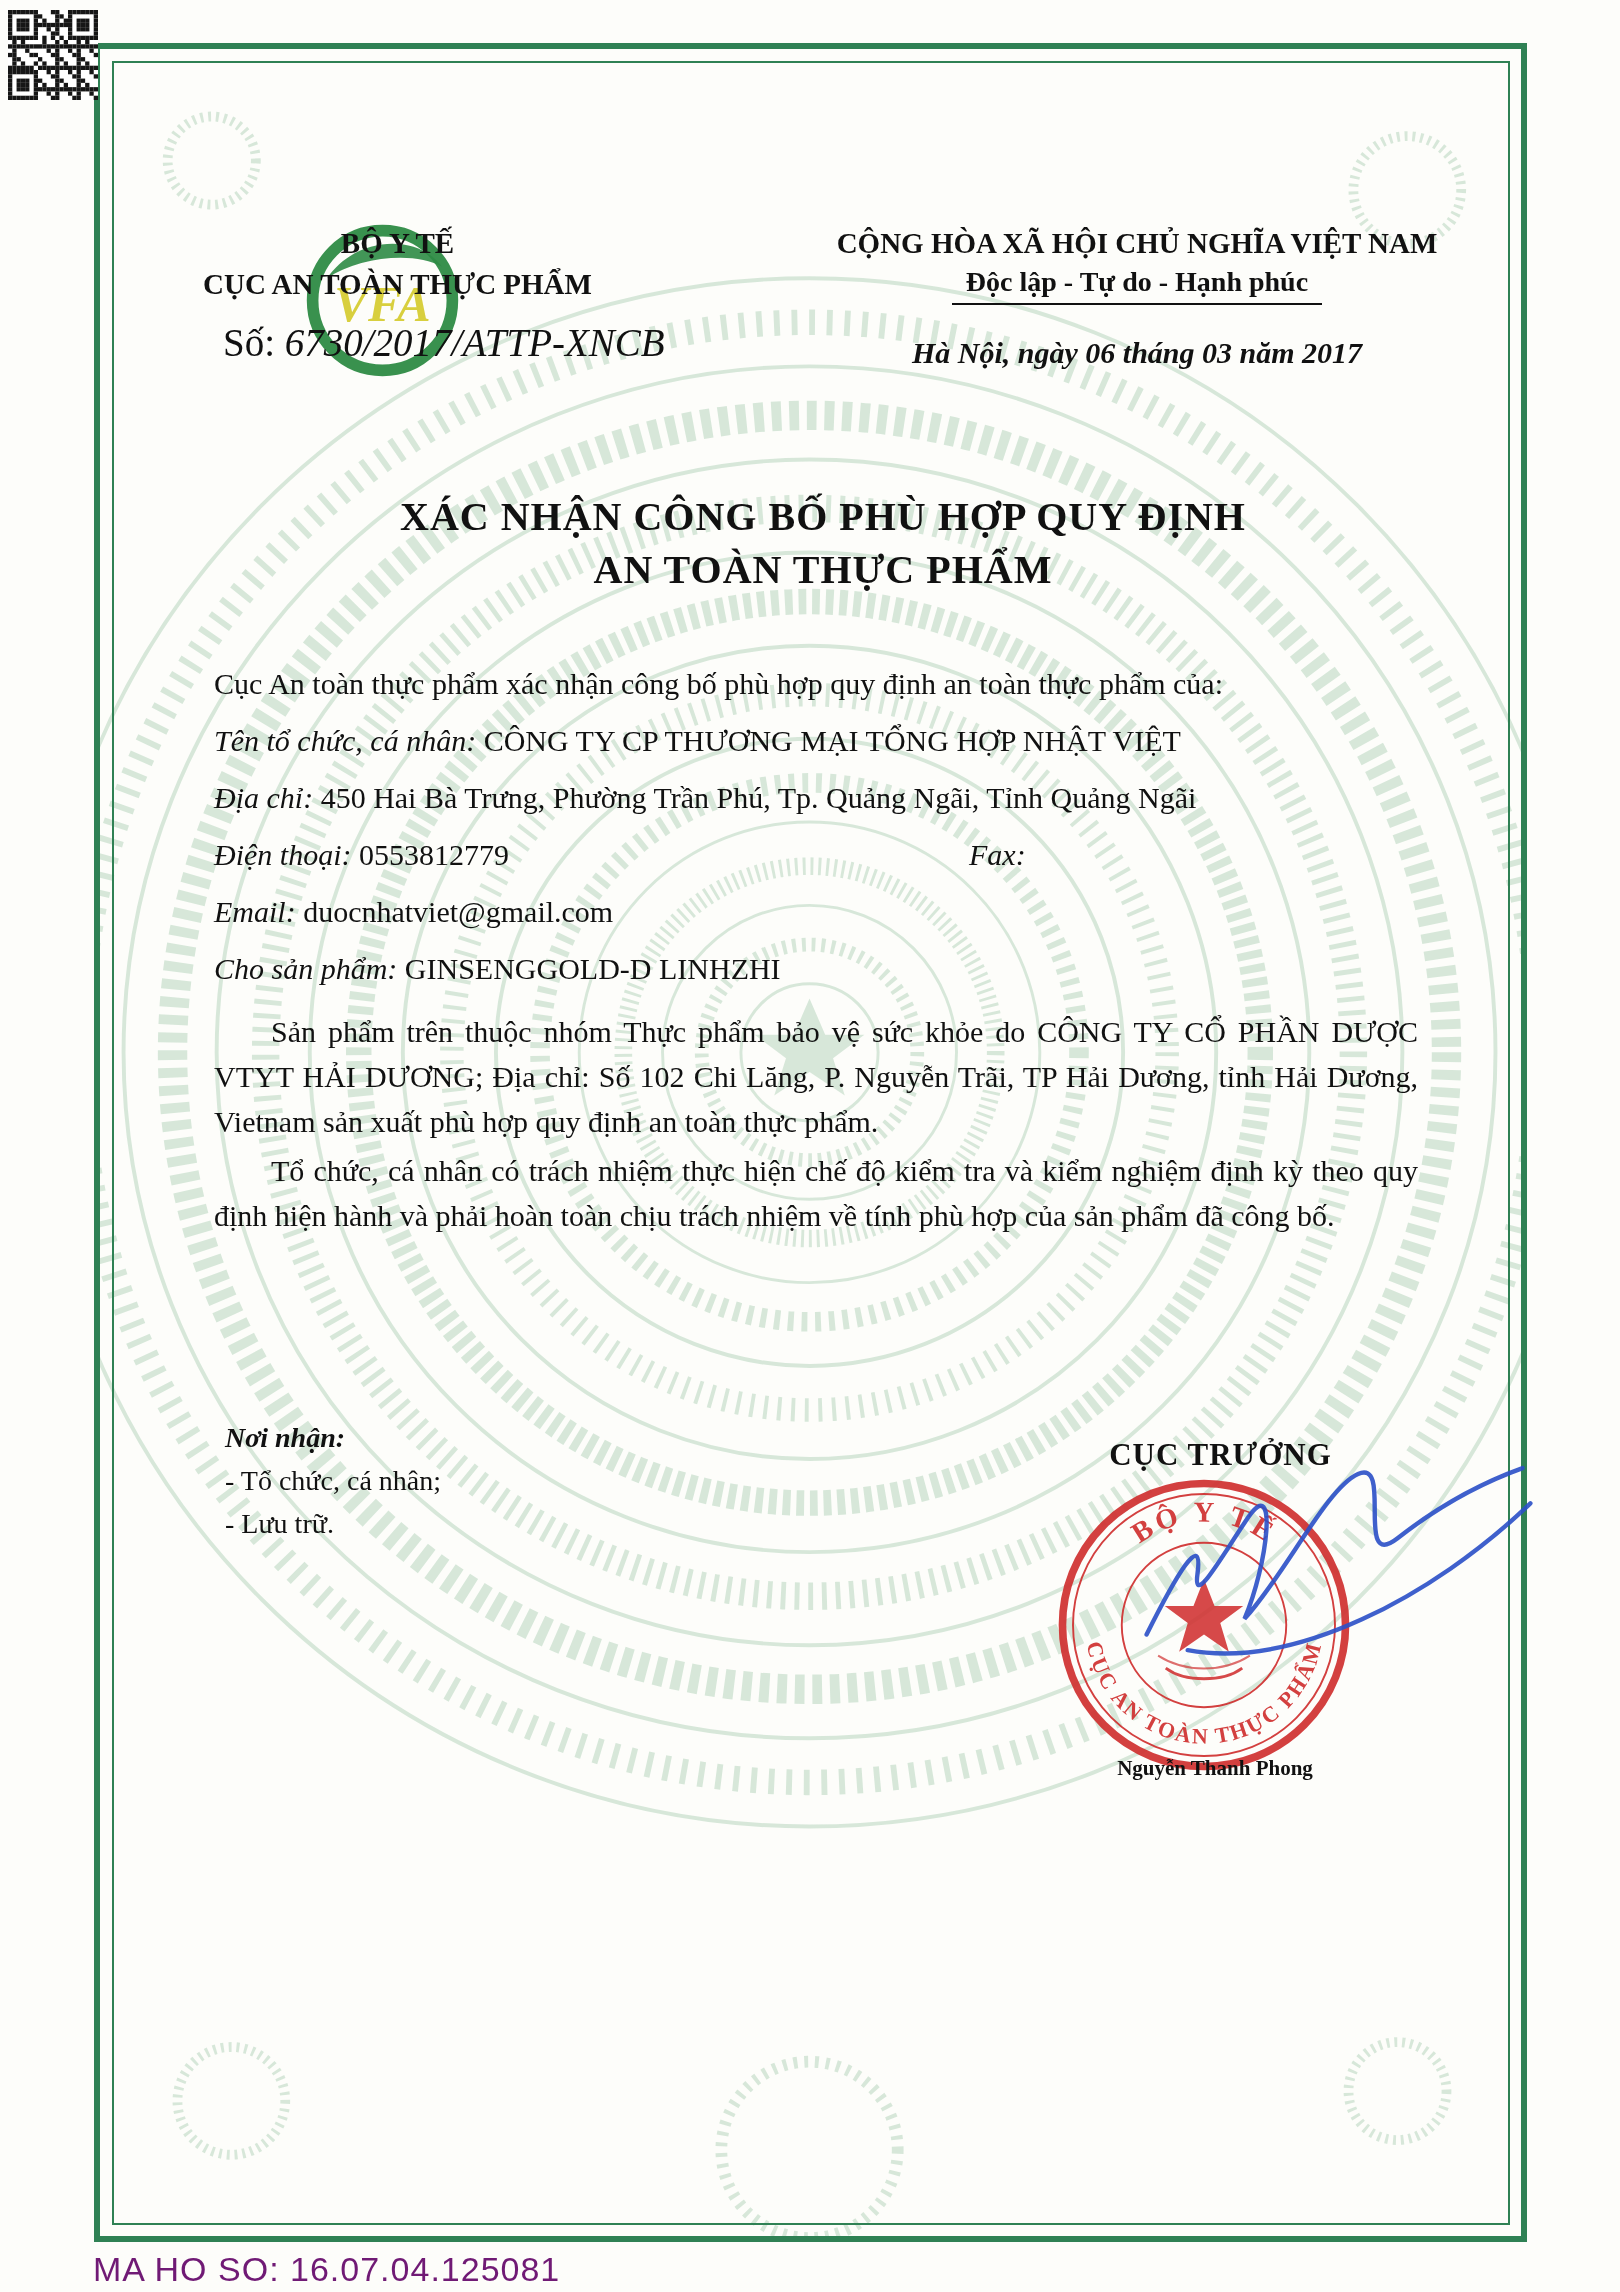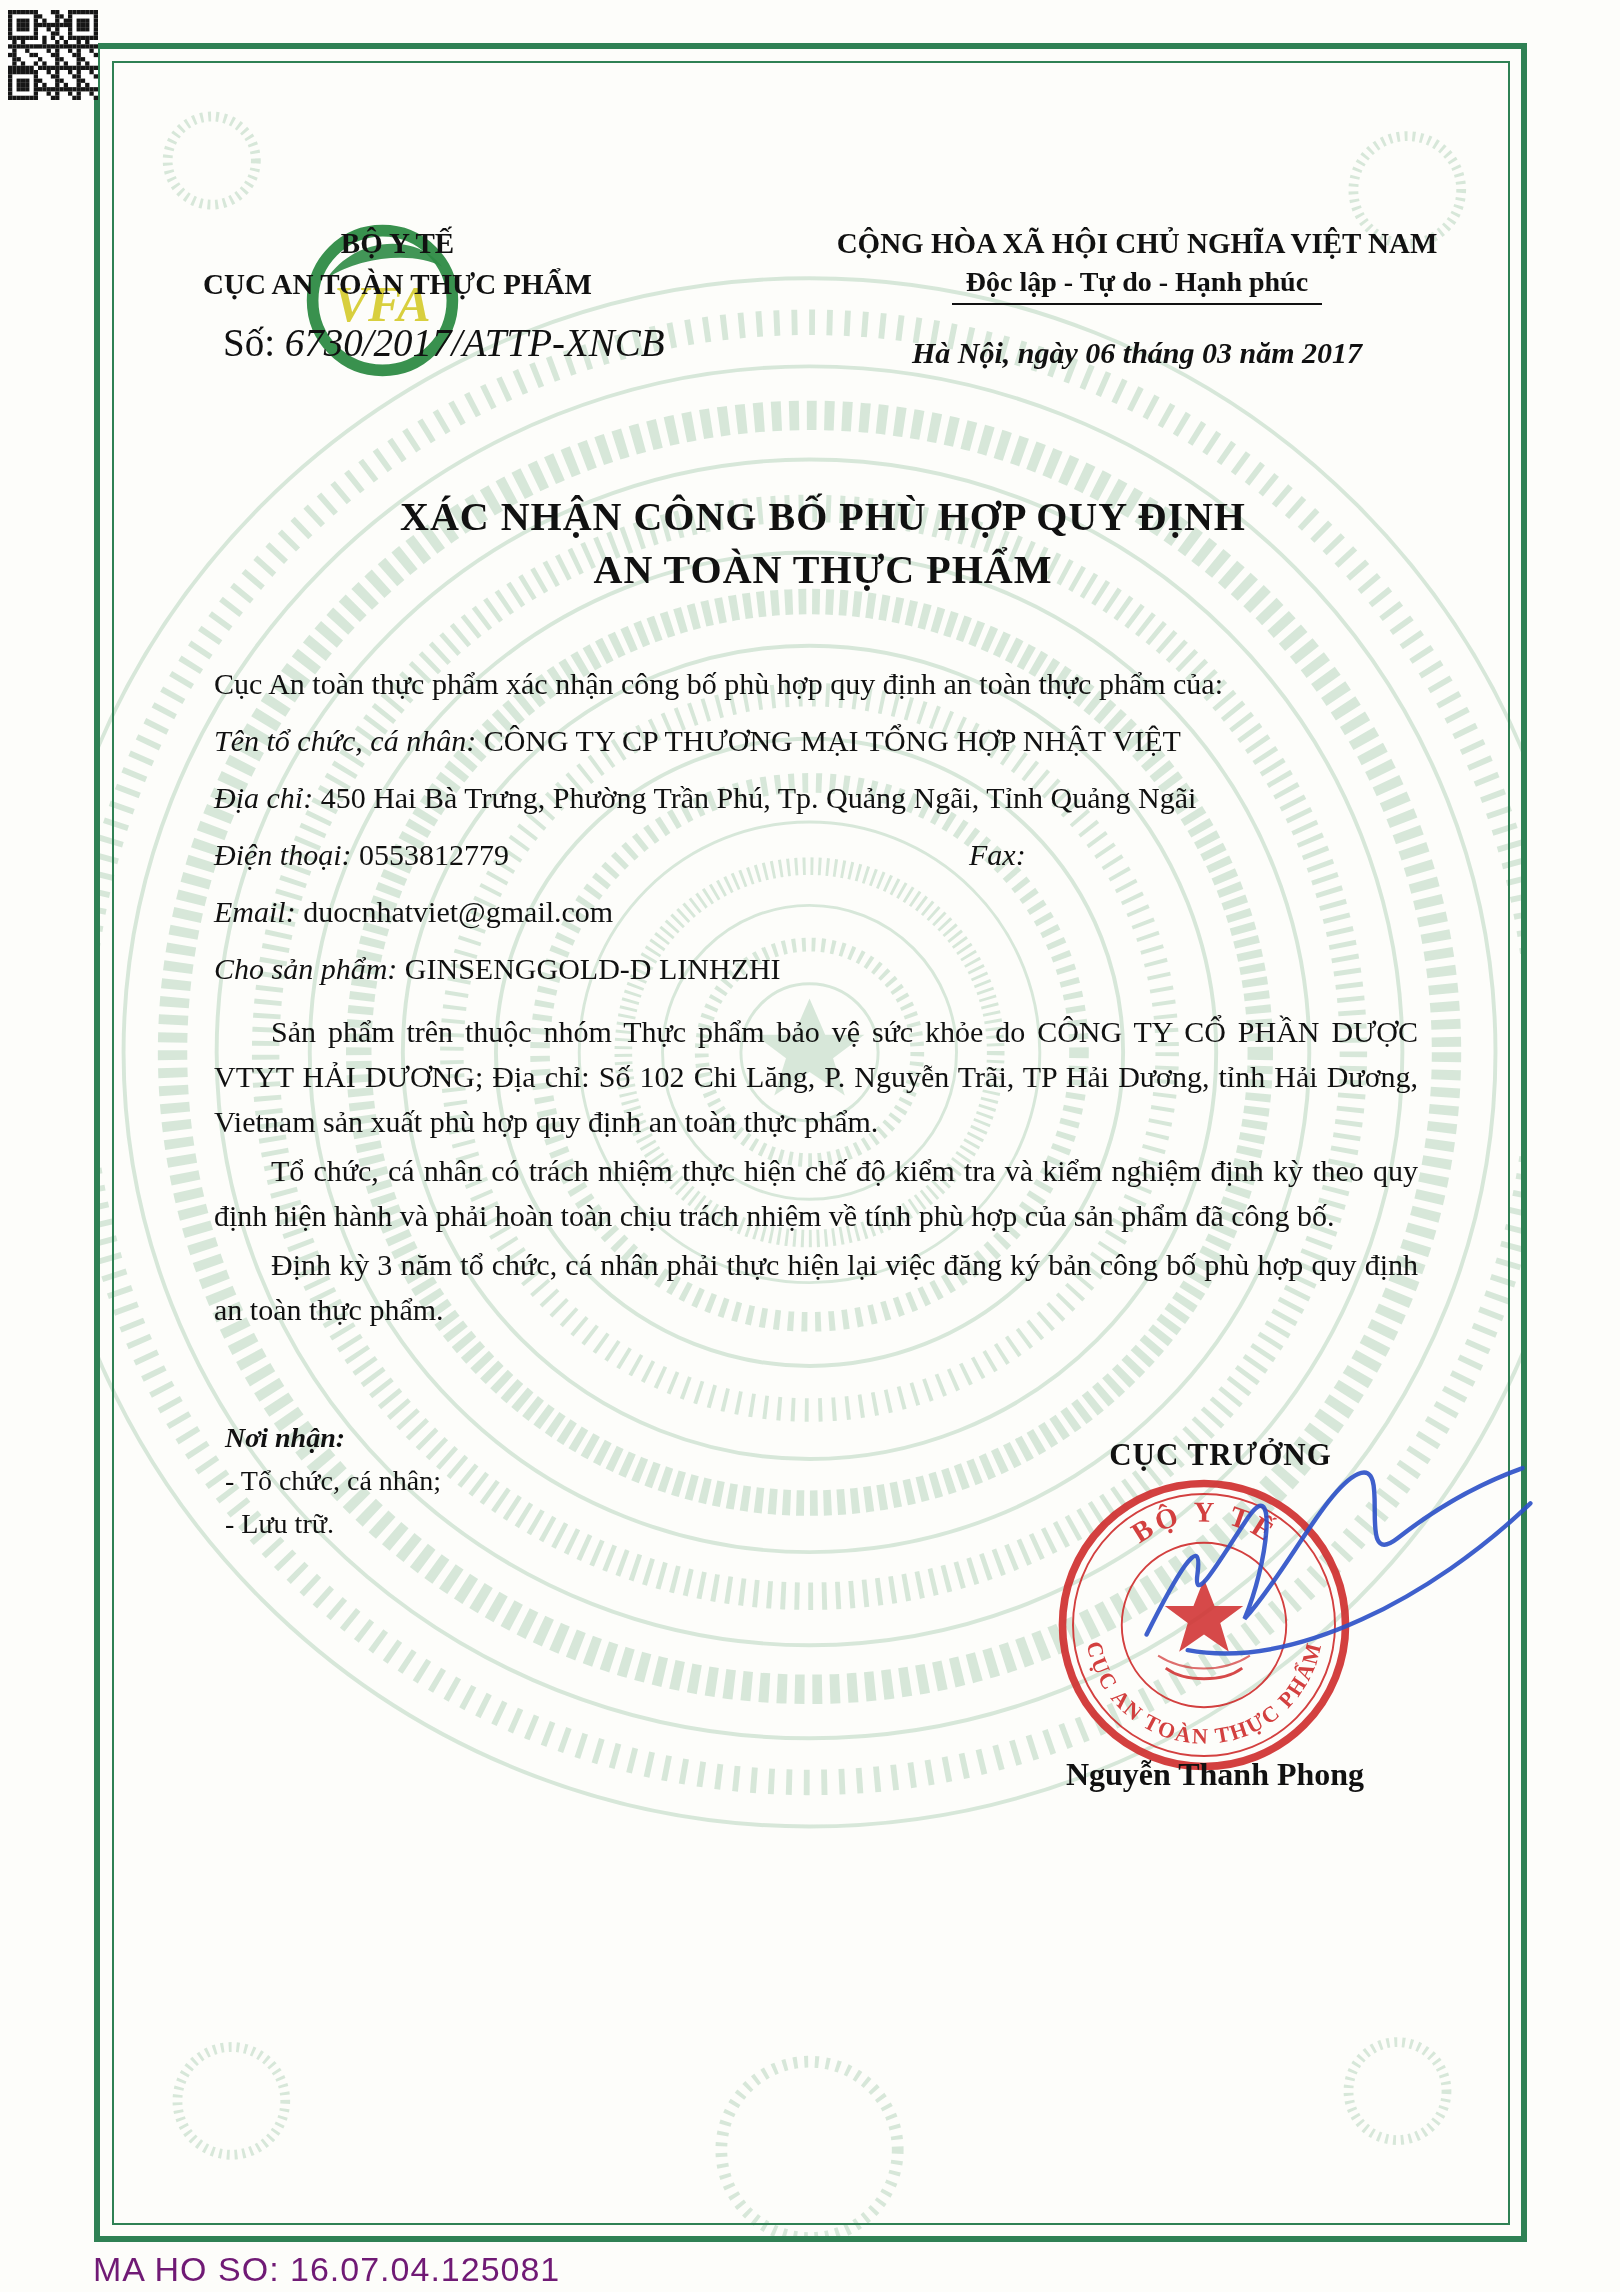--- a/index.html
+++ b/index.html
@@ -43,21 +43,21 @@
   .para { line-height:45px; text-align:justify; text-indent:57px; margin-top:4px; }
   .para.first { margin-top:11.8px; }
   
   .recipients { position:absolute; left:225px; top:1416px; font-size:28px; line-height:43px; z-index:4; }
   .recipients .r-lbl { font-weight:bold; font-style:italic; }
   .signer-title { position:absolute; left:1010px; top:1437px; width:421px; text-align:center;
     font-weight:bold; font-size:31px; letter-spacing:1px; z-index:4; }
   .stamp { position:absolute; left:1051px; top:1472px; width:306px; height:306px; z-index:4; }
   .signature { position:absolute; left:1127px; top:1419px; width:421px; height:294px; z-index:5; }
   .signer-name { position:absolute; left:980px; top:1756px; width:470px; text-align:center;
-    font-weight:bold; font-size:32px; z-index:4; }
+    font-weight:bold; font-size:21px; z-index:4; }
   .bottom-code { position:absolute; left:93px; top:2250px; z-index:4;
     font-family:"Liberation Sans", sans-serif; font-size:34px; color:#701a75; letter-spacing:1px; }
 </style>
 </head>
 <body>
 
 <div class="page">
 
   <svg class="watermark" viewBox="0 0 1462 2244">
     <g fill="none" stroke="#88bb96" opacity="0.32">
@@ -383,21 +383,20 @@
     <p class="field">
       <span class="lbl">Email:</span>
       <span>duocnhatviet@gmail.com</span>
     </p>
     <p class="field">
       <span class="lbl">Cho sản phẩm:</span>
       <span>GINSENGGOLD-D LINHZHI</span>
     </p>
     <p class="para first">Sản phẩm trên thuộc nhóm Thực phẩm bảo vệ sức khỏe do CÔNG TY CỔ PHẦN DƯỢC VTYT HẢI DƯƠNG; Địa chỉ: Số 102 Chi Lăng, P. Nguyễn Trãi, TP Hải Dương, tỉnh Hải Dương, Vietnam sản xuất phù hợp quy định an toàn thực phẩm.</p>
     <p class="para">Tổ chức, cá nhân có trách nhiệm thực hiện chế độ kiểm tra và kiểm nghiệm định kỳ theo quy định hiện hành và phải hoàn toàn chịu trách nhiệm về tính phù hợp của sản phẩm đã công bố.</p>
-    <p class="para">Định kỳ 3 năm tổ chức, cá nhân phải thực hiện lại việc đăng ký bản công bố phù hợp quy định an toàn thực phẩm.</p>
   </div>
 
   <div class="recipients">
     <div class="r-lbl">Nơi nhận:</div>
     <div>- Tổ chức, cá nhân;</div>
     <div>- Lưu trữ.</div>
   </div>
 
   <div class="signer-title">CỤC TRƯỞNG</div>
 

